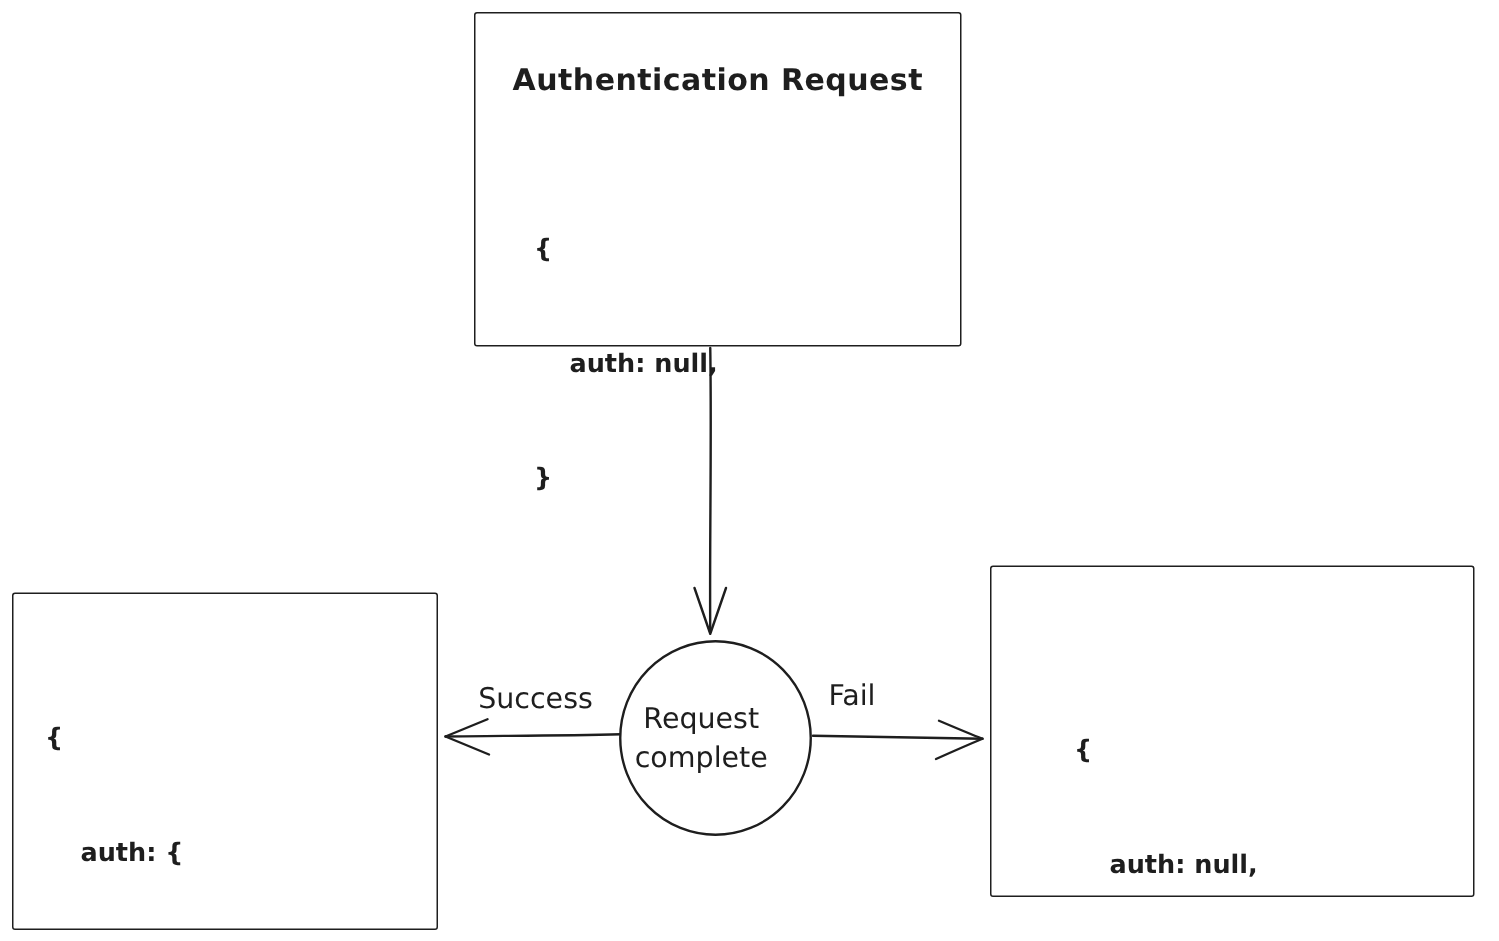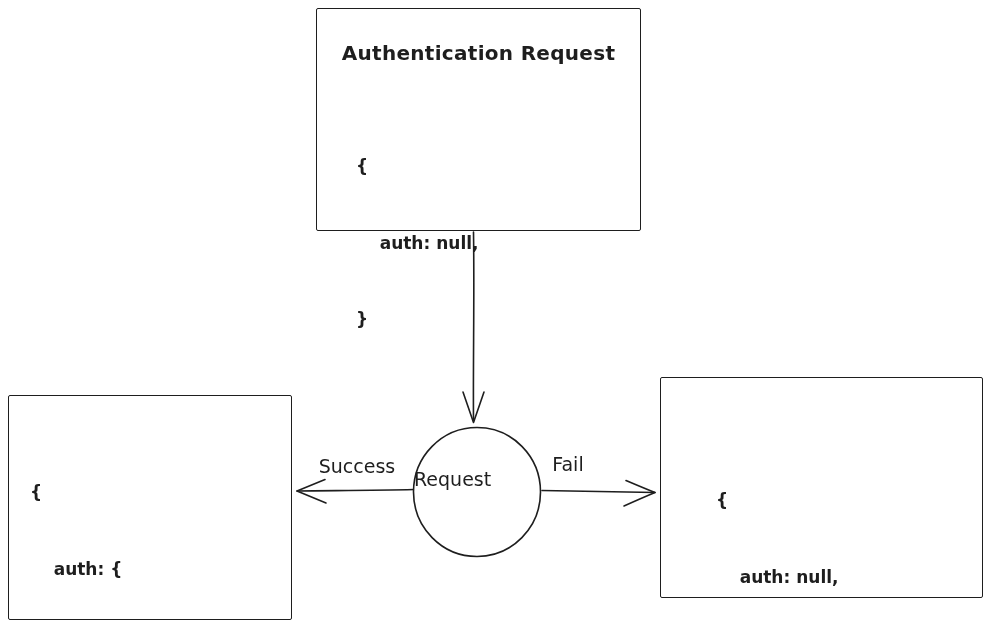--- a/index.html
+++ b/index.html
@@ -41,21 +41,21 @@
     line-height: 25.5px;
     white-space: pre;
   }
   .code-request { left: 39px; top: 94px; }
   .code-success { left: 21px; top: 33px; }
   .code-fail    { left: 55px; top: 59px; }
   .circle-label {
     position: absolute;
     left: 414px; top: 466px;
     width: 107px;
-    text-align: left;
+    text-align: center;
     font-size: 19px;
     line-height: 26px;
   }
   .edge-label {
     position: absolute;
     font-size: 19px;
     text-align: center;
   }
   .edge-label-success { left: 300px; top: 455px; width: 114px; }
   .edge-label-fail    { left: 528px; top: 453px; width: 80px;  }
@@ -103,18 +103,19 @@
     <div class="code code-fail">
       <div class="code-line">{</div>
       <div class="code-line">    auth: null,</div>
       
       
     </div>
   </div>
 
   <div class="circle-label">
     <div>Request</div>
+    <div>complete</div>
   </div>
 
   <div class="edge-label edge-label-success">Success</div>
   <div class="edge-label edge-label-fail">Fail</div>
 
 </div>
 
 </body></html>

